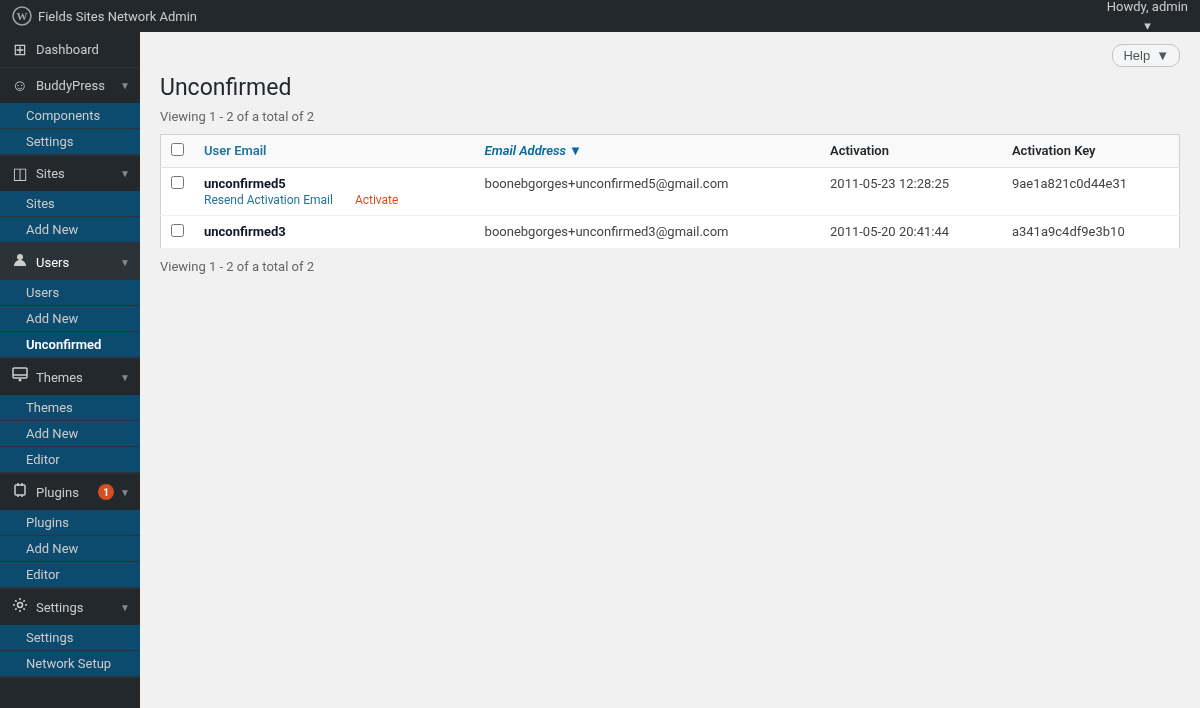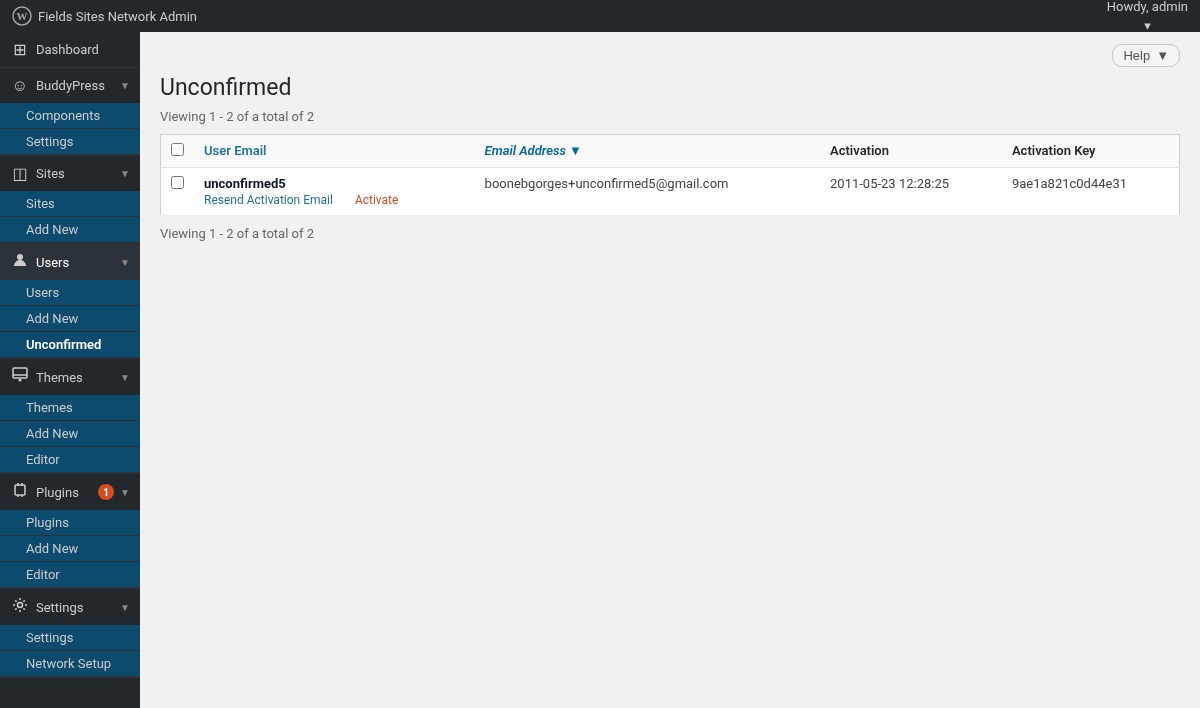--- a/index.html
+++ b/index.html
@@ -394,19 +394,30 @@
               <div class="row-actions">
                 <a class="resend">Resend Activation Email</a>
                 <a class="activate">Activate</a>
               </div>
             </td>
             <td>boonebgorges+unconfirmed5@gmail.com</td>
             <td>2011-05-23 12:28:25</td>
             <td>9ae1a821c0d44e31</td>
           </tr>
 
+          <tr>
+            <td class="check-column">
+              <input type="checkbox" style="">
+            </td>
+            <td>
+              <strong class="user-login-strong">unconfirmed3</strong>
+            </td>
+            <td>boonebgorges+unconfirmed3@gmail.com</td>
+            <td>2011-05-20 20:41:44</td>
+            <td>a341a9c4df9e3b10</td>
+          </tr>
         </tbody>
       </table>
 
       <p class="subtext" style="margin-top:10px;">Viewing 1 - 2 of a total of 2</p>
     </div>
   </div>
 </div>
 
 </body></html>

